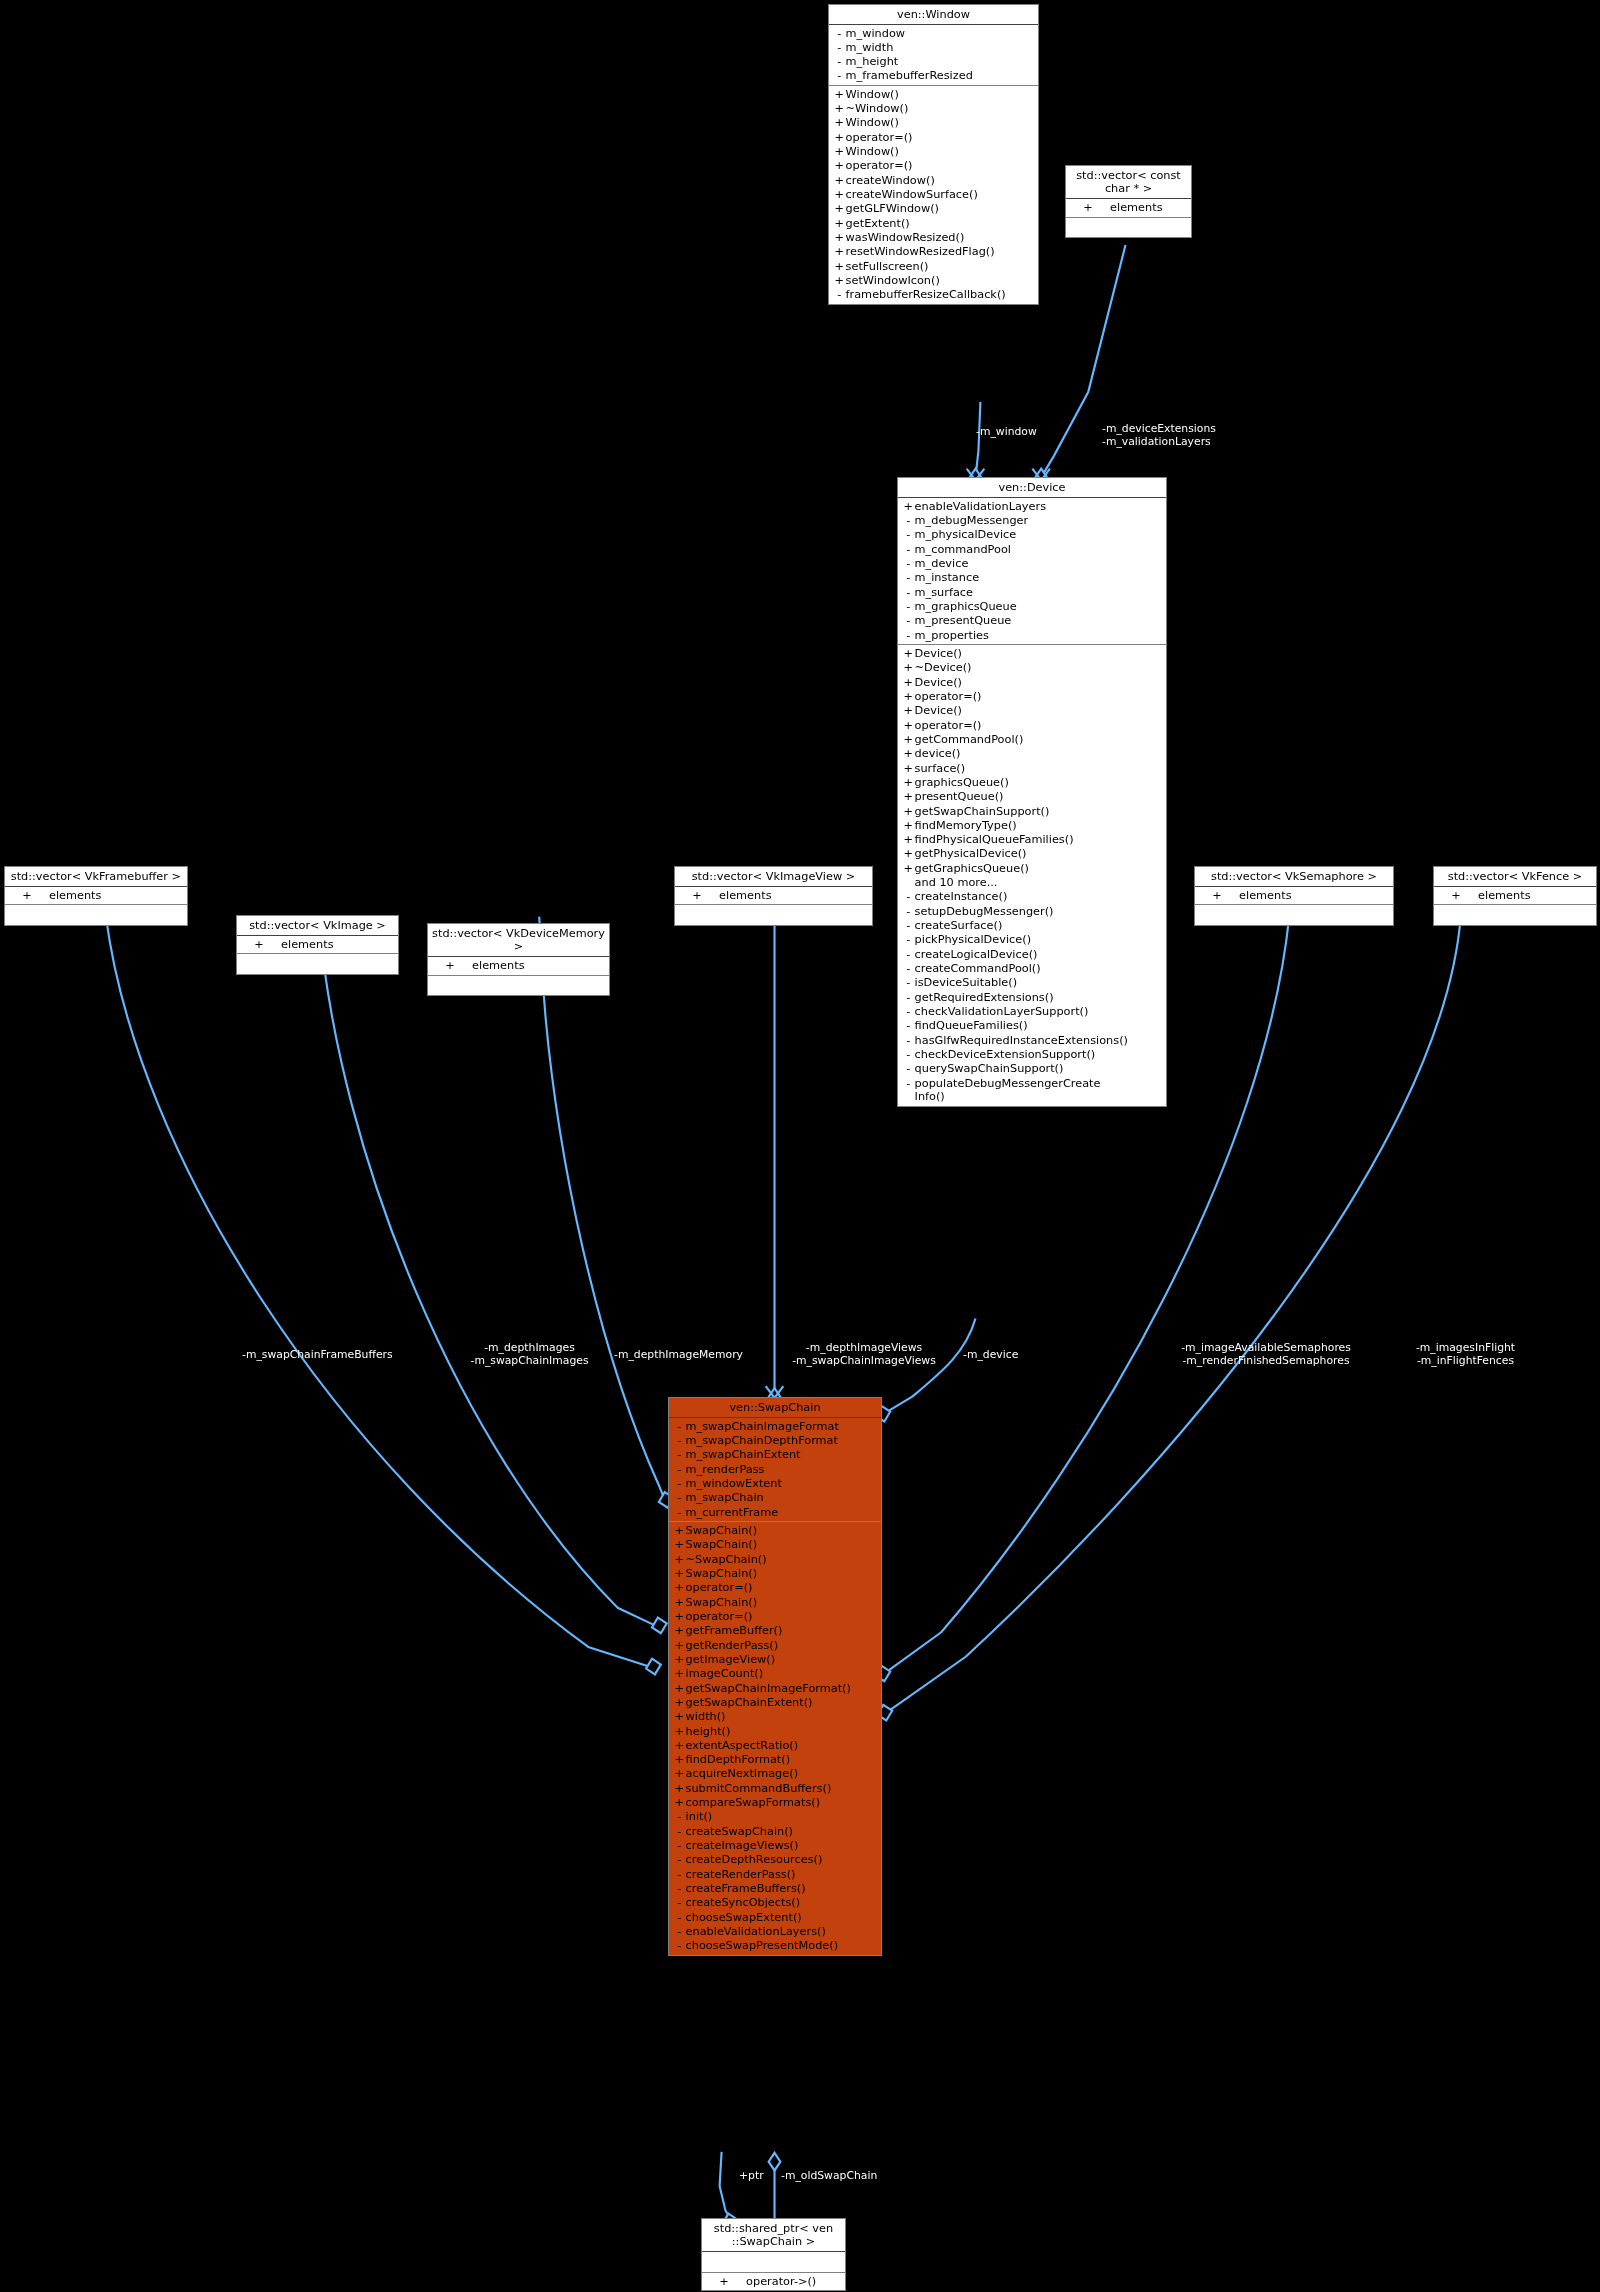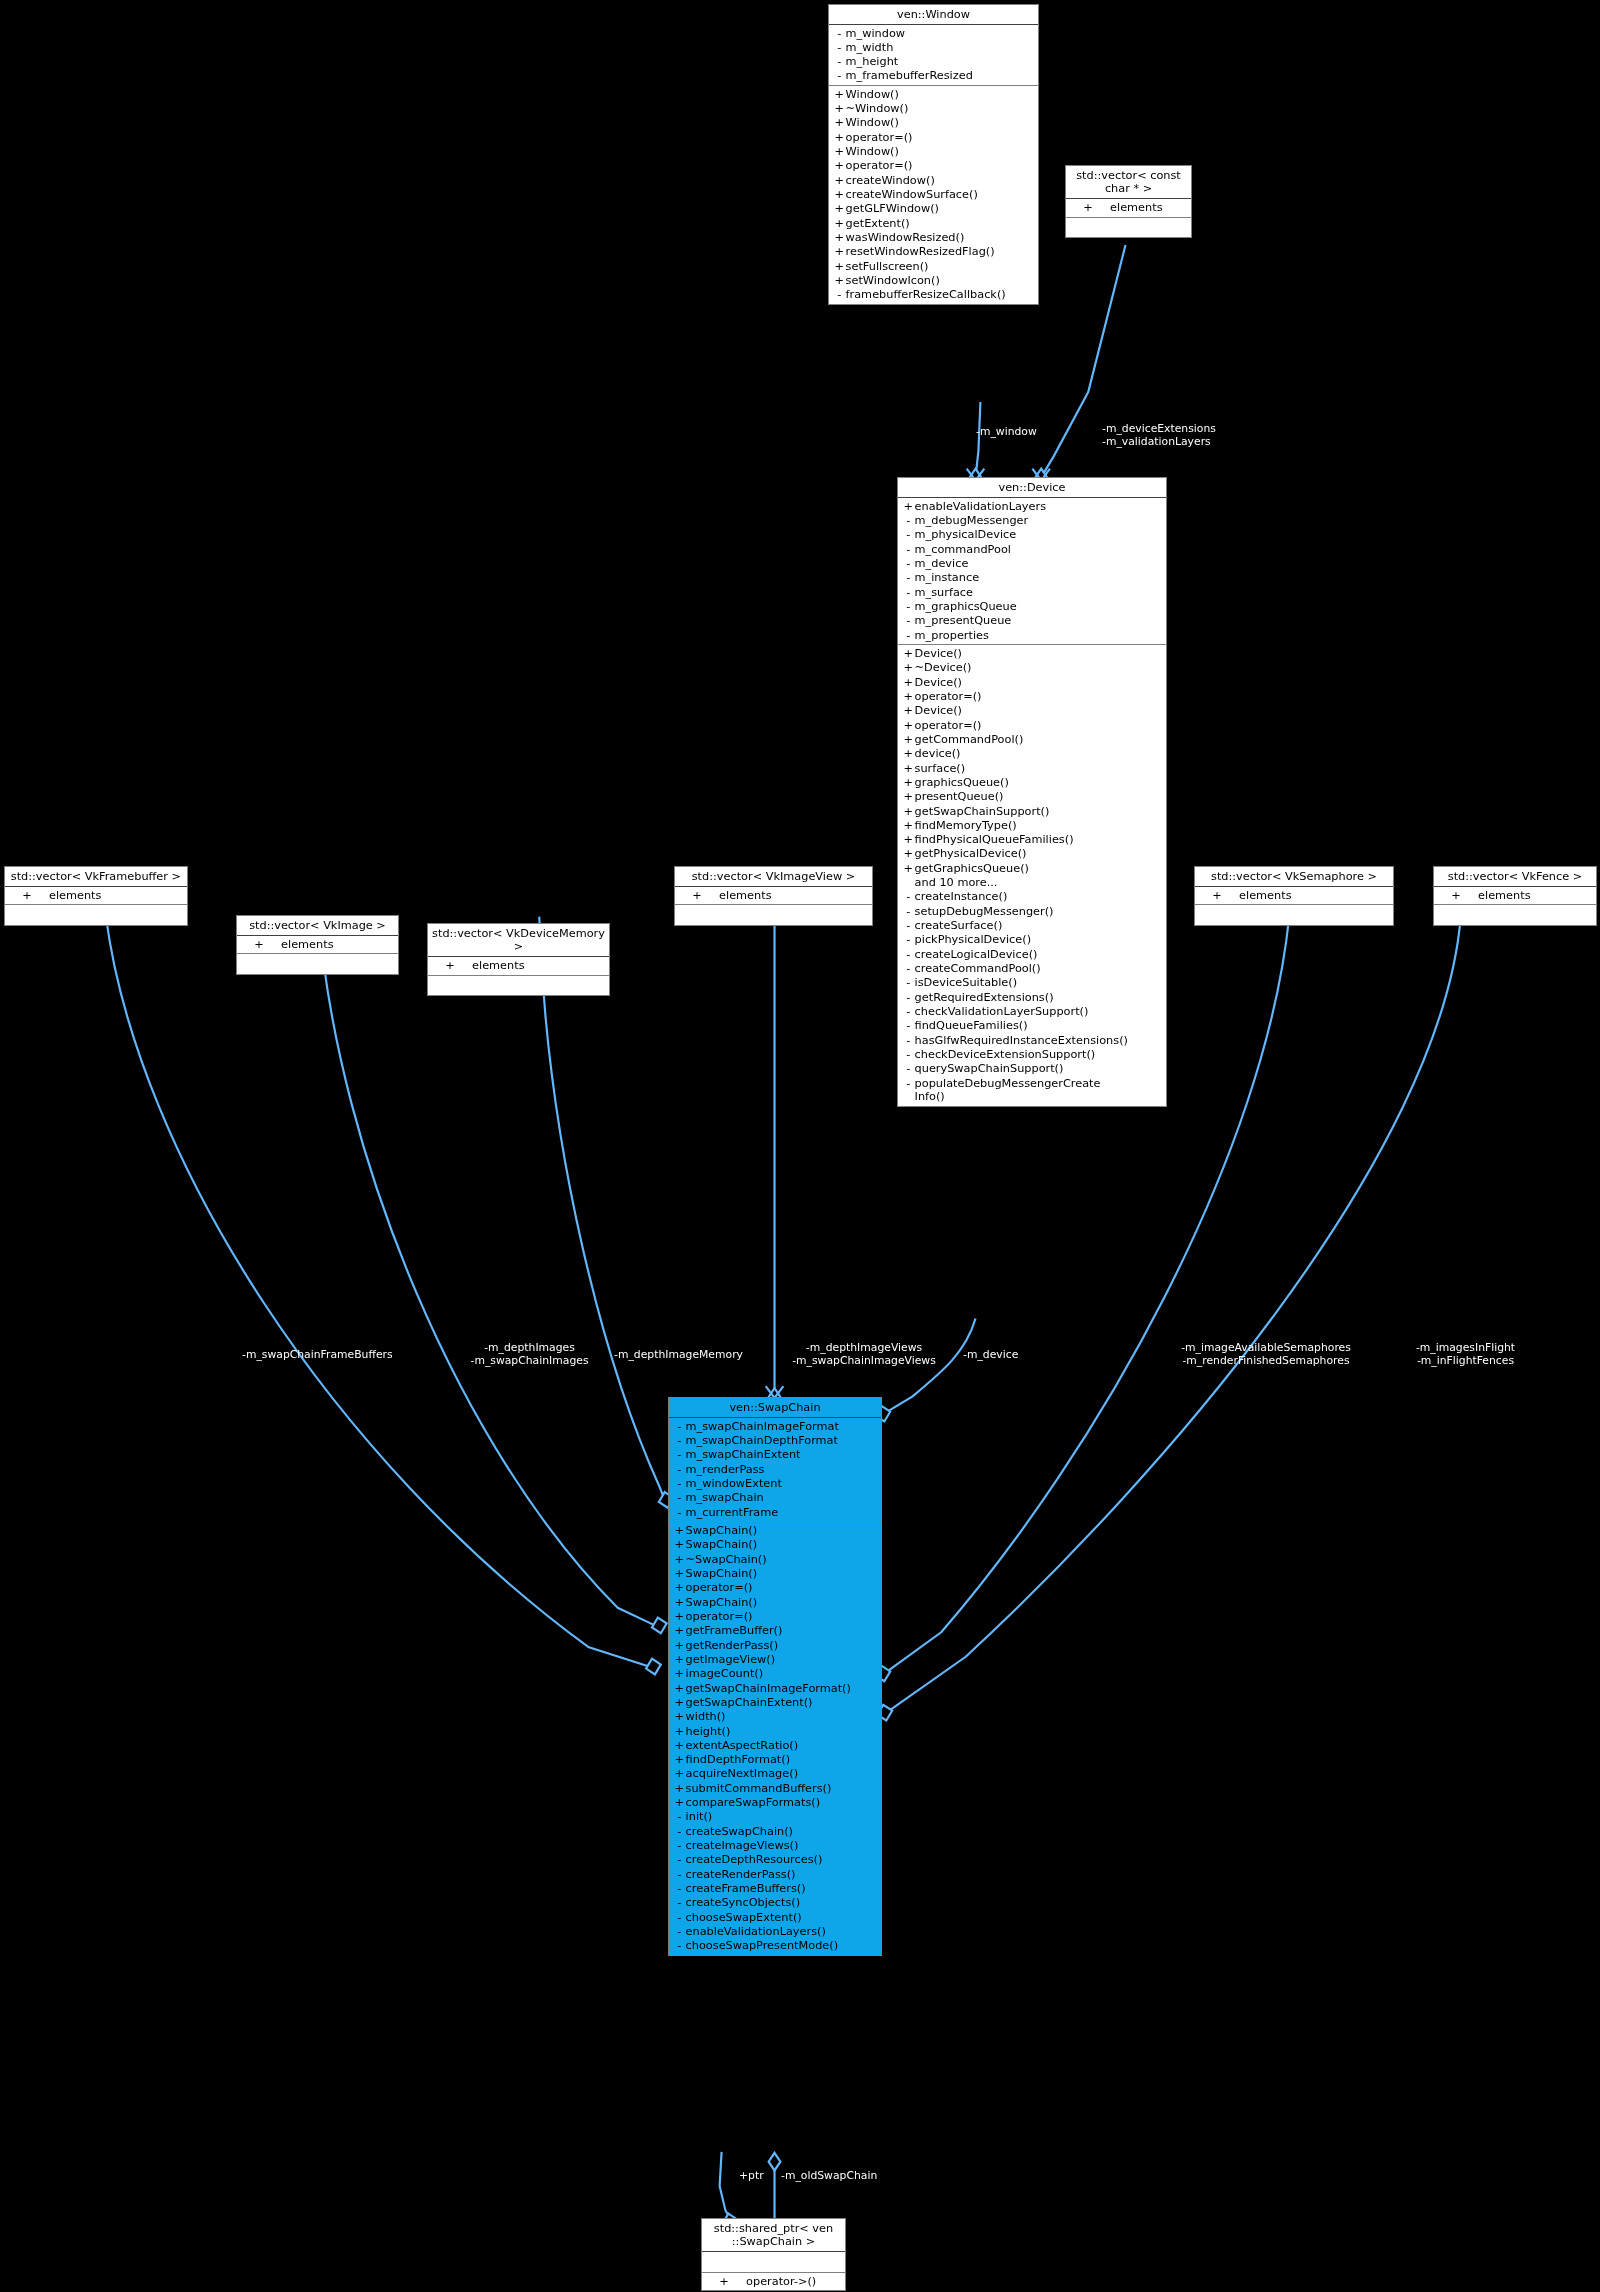--- a/index.html
+++ b/index.html
@@ -33,21 +33,21 @@
     position: absolute;
     box-sizing: border-box;
     border: 1px solid #808080;
     background: #ffffff;
     color: #000000;
     font-size: 11.3px;
     line-height: 1.18;
     z-index: 5;
   }
   .uml-box.shaded {
-    background: #0ea5e9;
+    background: #c2410c;
   }
   .uml-title {
     text-align: center;
     padding: 2.9px 3.9px 2.9px 3.9px;
     border-bottom: 1px solid #404040;
     font-size: 11.3px;
     white-space: pre-line;
   }
   .uml-section {
     border-bottom: 1px solid #808080;

